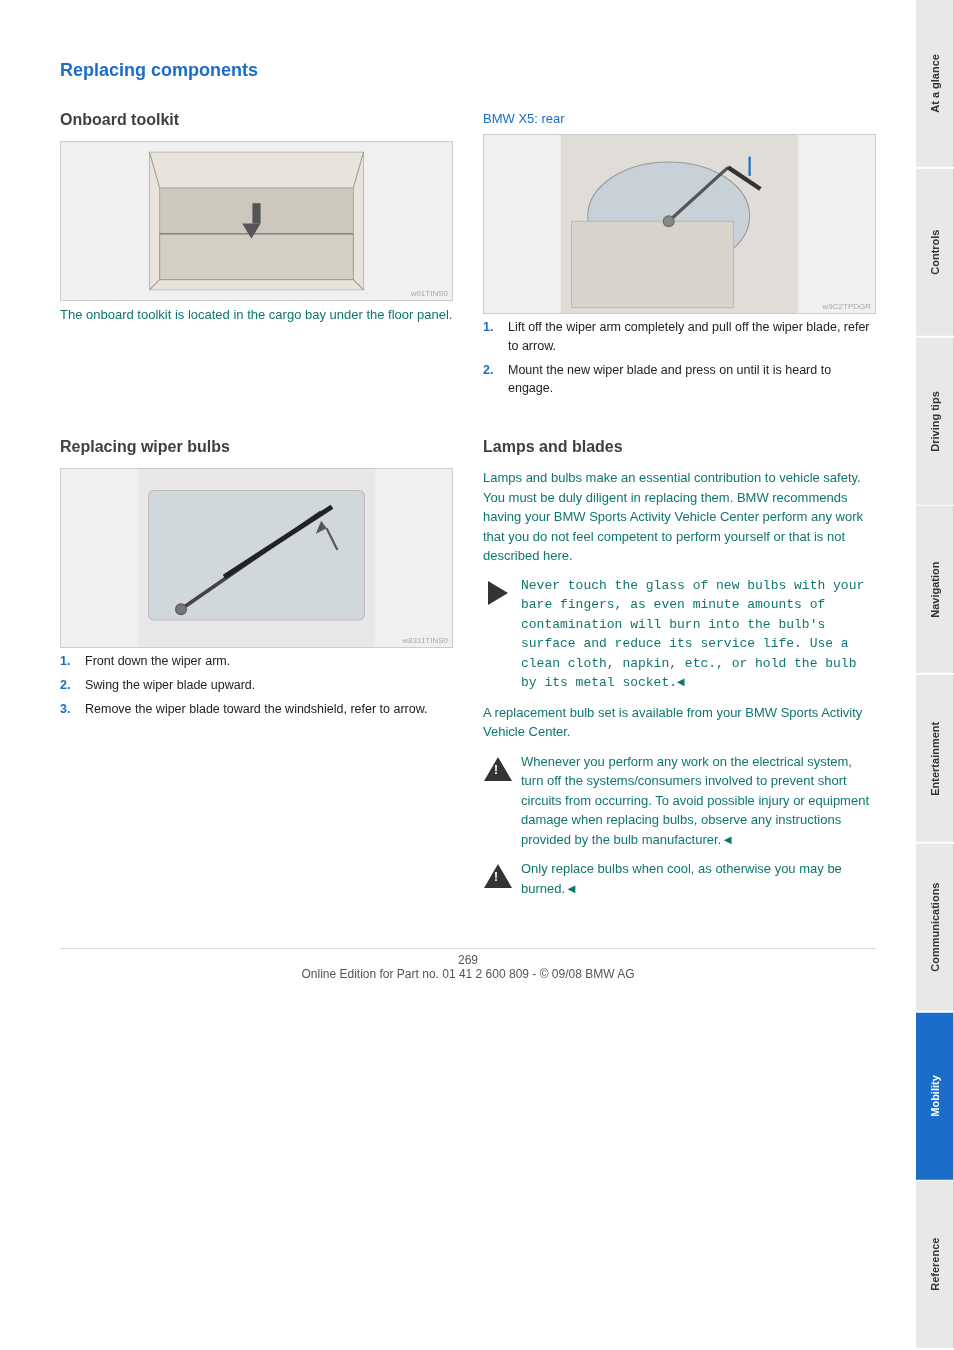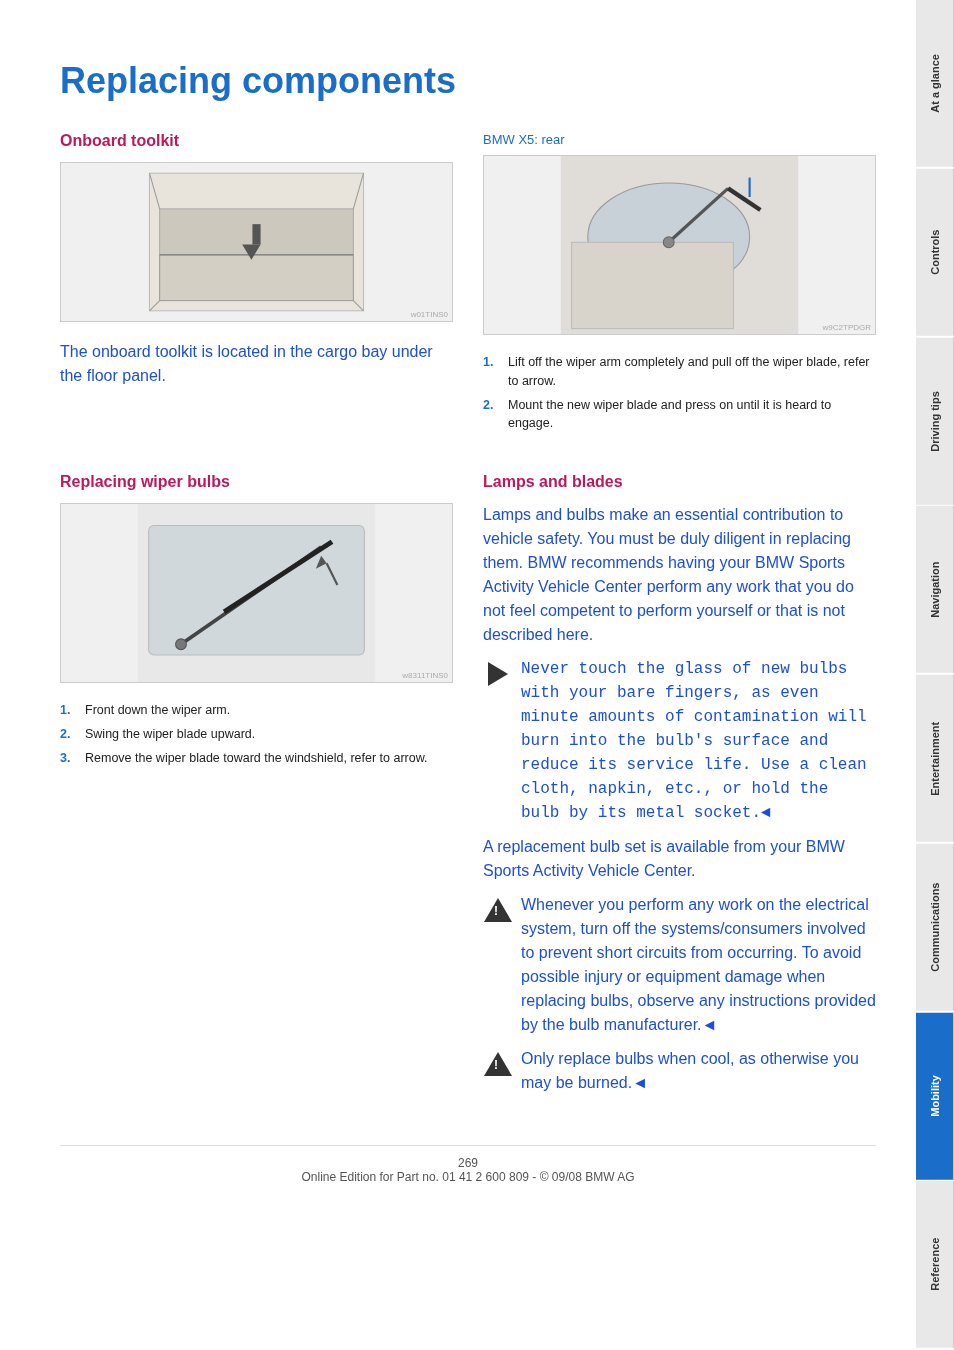--- a/index.html
+++ b/index.html
@@ -43,30 +43,30 @@
       flex: 1;
       display: flex;
       align-items: center;
       justify-content: center;
     }
     .sidebar-tab.active {
       background: #1a6dc8;
       color: #fff;
     }
     h1.page-title {
-      font-size: 36px;
+      font-size: 18px;
       font-weight: bold;
       color: #1a6dc8;
       margin-bottom: 30px;
       border-bottom: none;
     }
     h2.section-title {
       font-size: 16px;
       font-weight: bold;
-      color: #be185d;
+      color: #404040;
       margin-bottom: 12px;
     }
     h3.subsection-title {
       font-size: 13px;
       font-weight: normal;
       color: #1a6dc8;
       margin-bottom: 8px;
     }
     .two-col {
       display: grid;
@@ -77,31 +77,31 @@
     .col-left {}
     .col-right {}
     .image-box {
       width: 100%;
       height: 160px;
       background: #f0f0f0;
       border: 1px solid #ccc;
       display: flex;
       align-items: center;
       justify-content: center;
-      margin-bottom: 18px;
+      margin-bottom: 4px;
       position: relative;
       overflow: hidden;
     }
     .image-box.tall {
       height: 180px;
     }
     .body-text {
-      font-size: 16px;
+      font-size: 13px;
       line-height: 1.5;
-      color: #1d4ed8;
+      color: #0f766e;
       margin-bottom: 10px;
     }
     .numbered-list {
       list-style: none;
       padding-left: 0;
       margin-bottom: 10px;
     }
     .numbered-list li {
       display: flex;
       align-items: flex-start;
@@ -154,21 +154,21 @@
       height: 0;
       border-top: 12px solid transparent;
       border-bottom: 12px solid transparent;
       border-left: 20px solid #333;
     }
     .page-footer {
       text-align: center;
       font-size: 12px;
       color: #555;
       margin-top: 40px;
-      padding-top: 10px;
+      padding-top: 4px;
       border-top: 1px solid #ddd;
     }
     .bottom-row {
       display: grid;
       grid-template-columns: 1fr 1fr;
       gap: 30px;
     }
     .image-credit {
       position: absolute;
       bottom: 2px;

